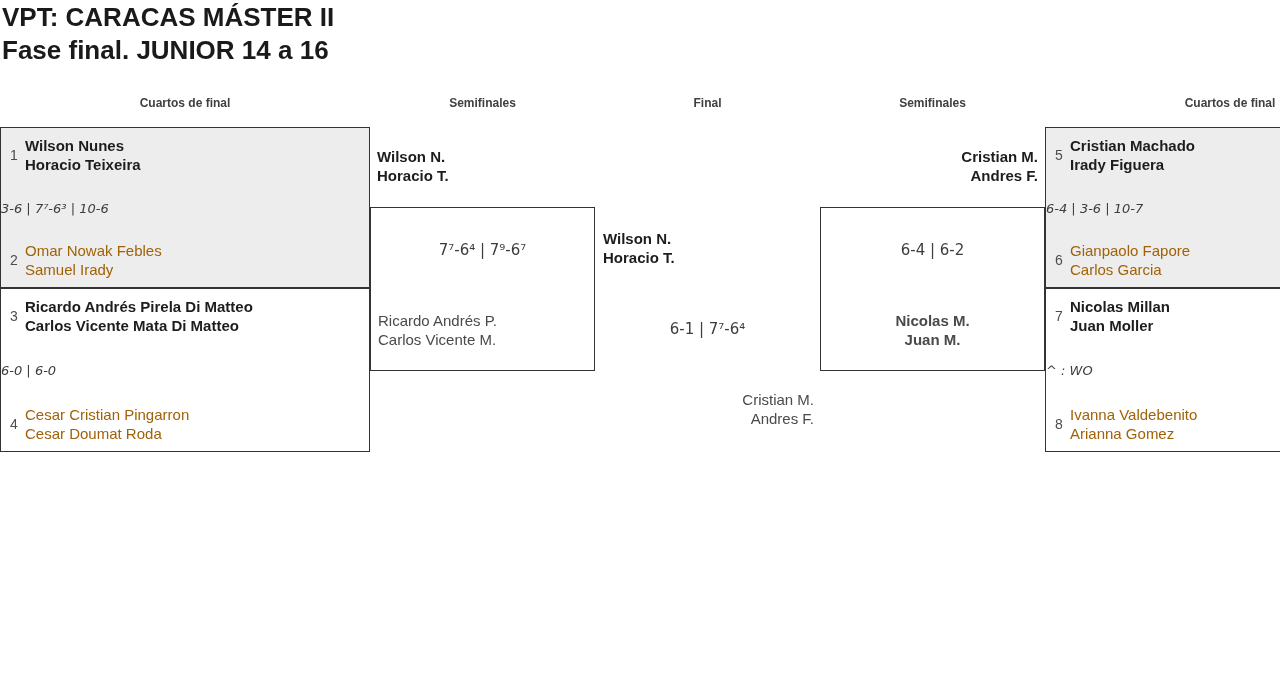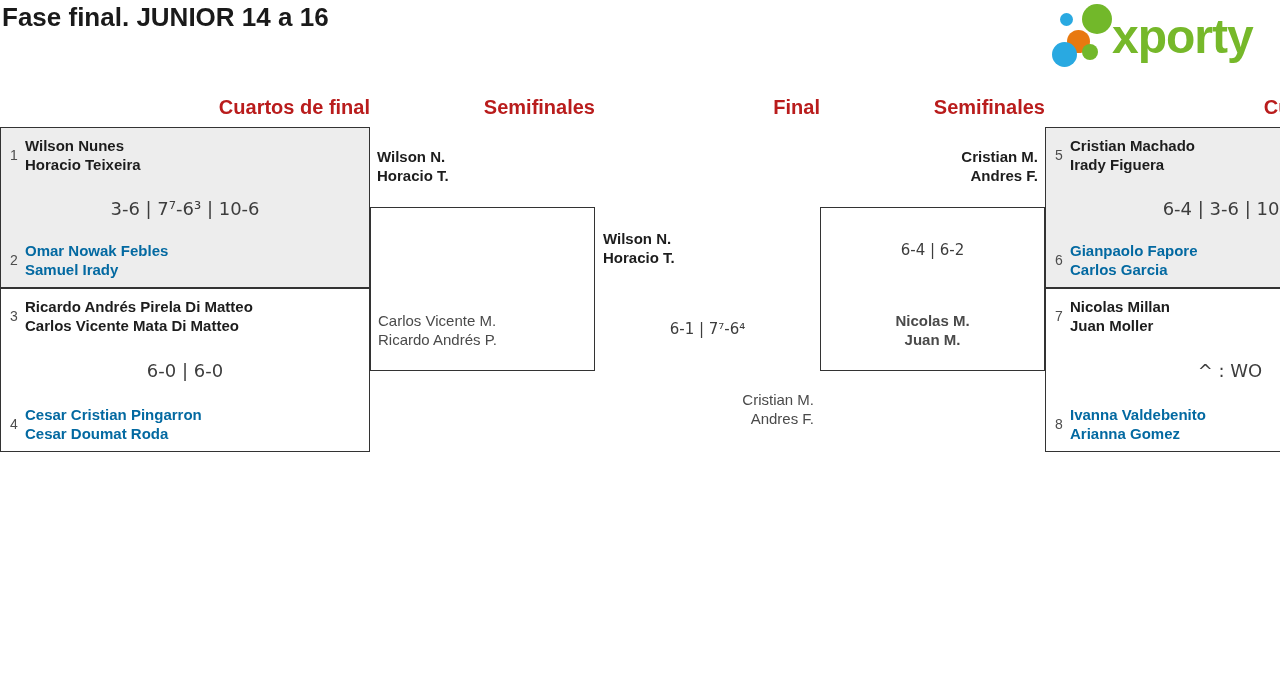--- a/index.html
+++ b/index.html
@@ -17,46 +17,46 @@
   .logo { position:absolute; left:1048px; top:2px; width:232px; height:72px; cursor:pointer; }
   .dot { position:absolute; border-radius:50%; }
   .dot-blue-sm   { left:12px; top:11px; width:13px; height:13px; background:#29a9e1; }
   .dot-green-lg  { left:34px; top:2px;  width:30px; height:30px; background:#72b82a; }
   .dot-orange    { left:19px; top:28px; width:23px; height:23px; background:#e8790f; }
   .dot-blue-lg   { left:4px;  top:40px; width:25px; height:25px; background:#29a9e1; }
   .dot-green-sm  { left:34px; top:42px; width:16px; height:16px; background:#72b82a; }
   .logo-text { position:absolute; left:64px; top:7px; font-size:48px; line-height:56px;
                font-weight:700; color:#76b82a; letter-spacing:-1px; }
   
-  .round-header { position:absolute; top:96px; height:20px; text-align:right;
-                  font-size:20px; font-weight:600; color:#b91c1c; }
+  .round-header { position:absolute; top:96px; height:20px; text-align:center;
+                  font-size:12px; font-weight:600; color:#404040; }
   .rh-qf-left  { left:0;     width:370px; }
   .rh-sf-left  { left:370px; width:225px; }
   .rh-final    { left:595px; width:225px; }
   .rh-sf-right { left:820px; width:225px; }
   .rh-qf-right { left:1045px;width:370px; }
   
   .box { position:absolute; border:1px solid #333; background:#fff; }
   .box.shaded { background:#ededed; }
   .box-qf1 { left:0;      top:127px; width:370px; height:161px; }
   .box-qf2 { left:0;      top:288px; width:370px; height:164px; }
   .box-sfL { left:370px;  top:207px; width:225px; height:164px; }
   .box-sfR { left:820px;  top:207px; width:225px; height:164px; }
   .box-qf3 { left:1045px; top:127px; width:370px; height:161px; }
   .box-qf4 { left:1045px; top:288px; width:370px; height:164px; }
   .team-row { position:absolute; left:8px; right:8px; display:flex; align-items:center; }
   .team-row.top    { top:8px; }
   .team-row.bottom { bottom:8px; }
   .seed { width:16px; flex:0 0 16px; font-size:14px; color:#4d4d4d; text-align:left; padding-left:1px; }
   .names { font-size:15px; line-height:19px; }
   .names.winner { font-weight:600; color:#1d1d1d; }
-  .names.loser  { font-weight:700; color:#0369a1; }
+  .names.loser  { font-weight:400; color:#a16207; }
   .score { position:absolute; left:0; right:0; top:50%; transform:translateY(-50%);
-           text-align:center; font-size:18px; color:#3d3d3d;
-           font-family:"DejaVu Sans","Liberation Sans",sans-serif; }
+           font-size:13px; color:#3d3d3d;
+           font-family:"DejaVu Sans","Liberation Sans",sans-serif;font-style:italic; }
   .sf-score { position:absolute; left:0; right:0; top:33px; text-align:center;
               font-size:15px; color:#3d3d3d;
               font-family:"DejaVu Sans","Liberation Sans",sans-serif; }
   .sf-loser { position:absolute; top:103px; left:7px; right:7px;
               font-size:15px; line-height:19px; font-weight:400; color:#4a4a4a; }
   .align-right { text-align:center;font-weight:bold; }
   
   .float-names { position:absolute; font-size:15px; line-height:19px; }
   .float-names.winner { font-weight:600; color:#1d1d1d; }
   .float-names.loser  { font-weight:400; color:#4a4a4a; }
@@ -67,31 +67,24 @@
                  font-size:15px; color:#3d3d3d;
                  font-family:"DejaVu Sans","Liberation Sans",sans-serif; }
   .final-loser { left:595px; top:390px; width:219px; text-align:right; }
 </style>
 </head>
 <body>
 
 <div class="stage">
 
   <div class="title-block">
+    <div class="title-line">VPT: CARACAS MÁSTER II</div>
     <div class="title-line">Fase final. JUNIOR 14 a 16</div>
   </div>
 
-  <div class="logo">
-    <span class="dot dot-blue-sm"></span>
-    <span class="dot dot-green-lg"></span>
-    <span class="dot dot-orange"></span>
-    <span class="dot dot-blue-lg"></span>
-    <span class="dot dot-green-sm"></span>
-    <span class="logo-text">xporty</span>
-  </div>
 
   <div class="round-header rh-qf-left">Cuartos de final</div>
   <div class="round-header rh-sf-left">Semifinales</div>
   <div class="round-header rh-final">Final</div>
   <div class="round-header rh-sf-right">Semifinales</div>
   <div class="round-header rh-qf-right">Cuartos de final</div>
 
   <div class="box shaded box-qf1">
     <div class="team-row top">
       <span class="seed">1</span>
@@ -127,23 +120,24 @@
       </span>
     </div>
   </div>
 
   <div class="float-names winner sfL-winner">
     <span style="display:block">Wilson N.</span>
     <span style="display:block">Horacio T.</span>
   </div>
 
   <div class="box box-sfL">
+    <div class="sf-score">7⁷-6⁴ | 7⁹-6⁷</div>
     <div class="sf-loser">
+      <span style="display:block">Ricardo Andrés P.</span>
       <span style="display:block">Carlos Vicente M.</span>
-      <span style="display:block">Ricardo Andrés P.</span>
     </div>
   </div>
 
   <div class="float-names winner final-winner">
     <span style="display:block">Wilson N.</span>
     <span style="display:block">Horacio T.</span>
   </div>
   <div class="final-score">6-1 | 7⁷-6⁴</div>
   <div class="float-names loser final-loser">
     <span style="display:block">Cristian M.</span>

